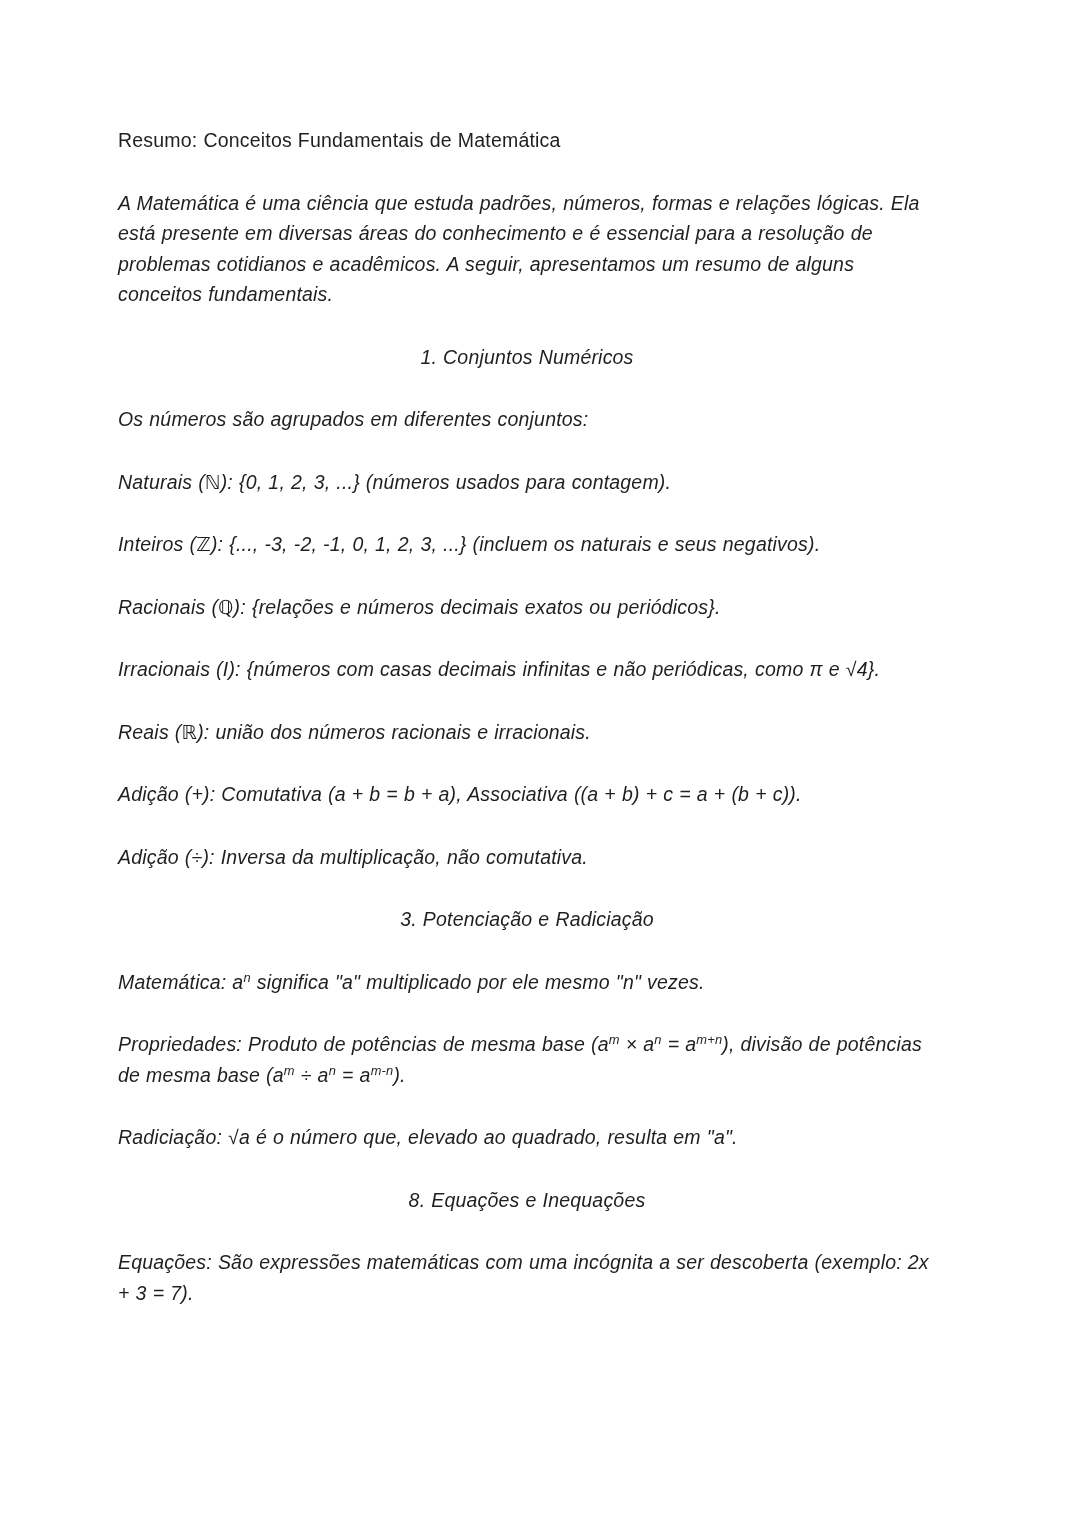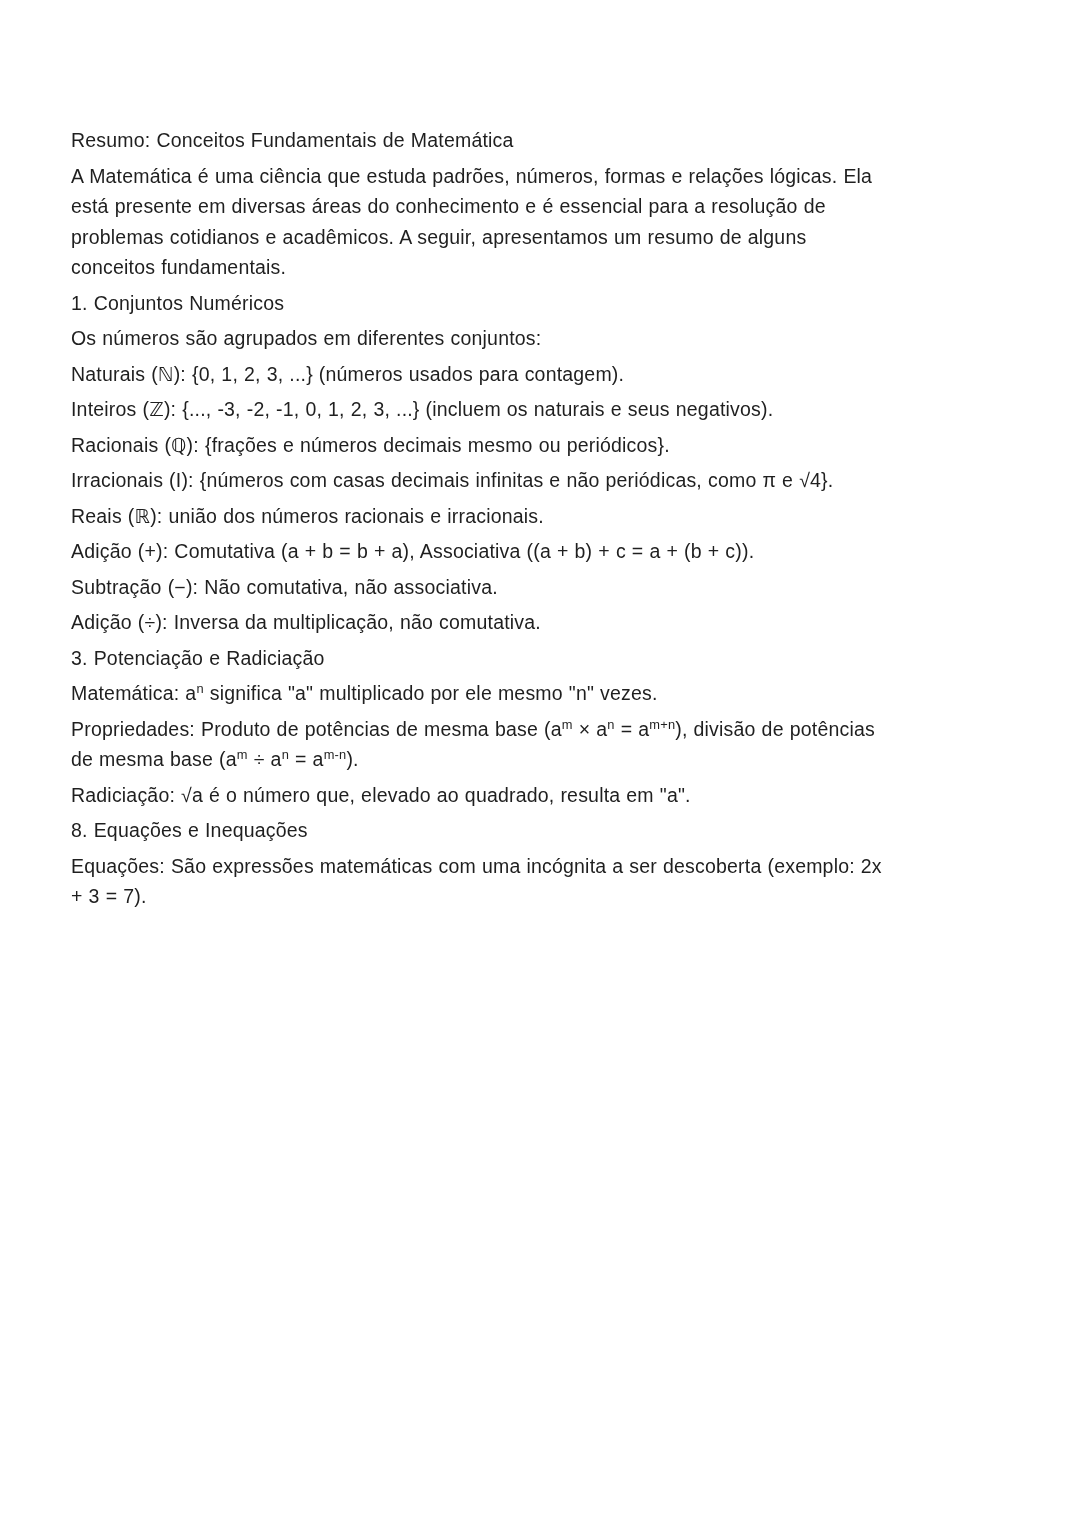--- a/index.html
+++ b/index.html
@@ -14,41 +14,43 @@
     font-family: "Liberation Sans", "DejaVu Sans", sans-serif;
     color: #1f1f1f;
     -webkit-font-smoothing: antialiased;
   }
   .page {
     position: relative;
     width: 1080px;
     height: 1525px;
     background: #ffffff;
     box-sizing: border-box;
-    padding: 125px 137px 0 71px;
+    padding: 125px 137px 0 118px;
   }
   .doc-body {
     width: 818px;
   }
   p.para {
     margin: 0;
     font-size: 19.5px;
     line-height: 30.5px;
     letter-spacing: 0.01em;
     color: #1f1f1f;
     text-align: left;
     word-spacing: 0.02em;
   }
   
   p.para + p.para {
-    margin-top: 5px;
+    margin-top: 32px;
+    font-style: italic;
   }
   
   p.para.section-break {
     margin-top: 50px;
+    text-align: center;
   }
   sup {
     font-size: 0.66em;
     line-height: 0;
     vertical-align: 0.52em;
   }
 </style>
 </head>
 <body>
 
@@ -60,30 +62,29 @@
     <p class="para">A Matemática é uma ciência que estuda padrões, números, formas e relações lógicas. Ela está presente em diversas áreas do conhecimento e é essencial para a resolução de problemas cotidianos e acadêmicos. A seguir, apresentamos um resumo de alguns conceitos fundamentais.</p>
 
     <p class="para section-break">1. Conjuntos Numéricos</p>
 
     <p class="para">Os números são agrupados em diferentes conjuntos:</p>
 
     <p class="para">Naturais (ℕ): {0, 1, 2, 3, ...} (números usados para contagem).</p>
 
     <p class="para">Inteiros (ℤ): {..., -3, -2, -1, 0, 1, 2, 3, ...} (incluem os naturais e seus negativos).</p>
 
-    <p class="para">Racionais (ℚ): {frações e números decimais mesmo ou periódicos}.</p>
+    <p class="para">Racionais (ℚ): {relações e números decimais exatos ou periódicos}.</p>
 
     <p class="para">Irracionais (I): {números com casas decimais infinitas e não periódicas, como π e √4}.</p>
 
     <p class="para">Reais (ℝ): união dos números racionais e irracionais.</p>
 
 
     <p class="para">Adição (+): Comutativa (a + b = b + a), Associativa ((a + b) + c = a + (b + c)).</p>
 
-    <p class="para">Subtração (−): Não comutativa, não associativa.</p>
 
 
     <p class="para">Adição (÷): Inversa da multiplicação, não comutativa.</p>
 
     <p class="para section-break">3. Potenciação e Radiciação</p>
 
     <p class="para"><span>Matemática: a</span><sup>n</sup><span> significa "a" multiplicado por ele mesmo "n" vezes.</span></p>
 
     <p class="para"><span>Propriedades: Produto de potências de mesma base (a</span><sup>m</sup><span> × a</span><sup>n</sup><span> = a</span><sup>m+n</sup><span>), divisão de potências de mesma base (a</span><sup>m</sup><span> ÷ a</span><sup>n</sup><span> = a</span><sup>m-n</sup><span>).</span></p>
 

